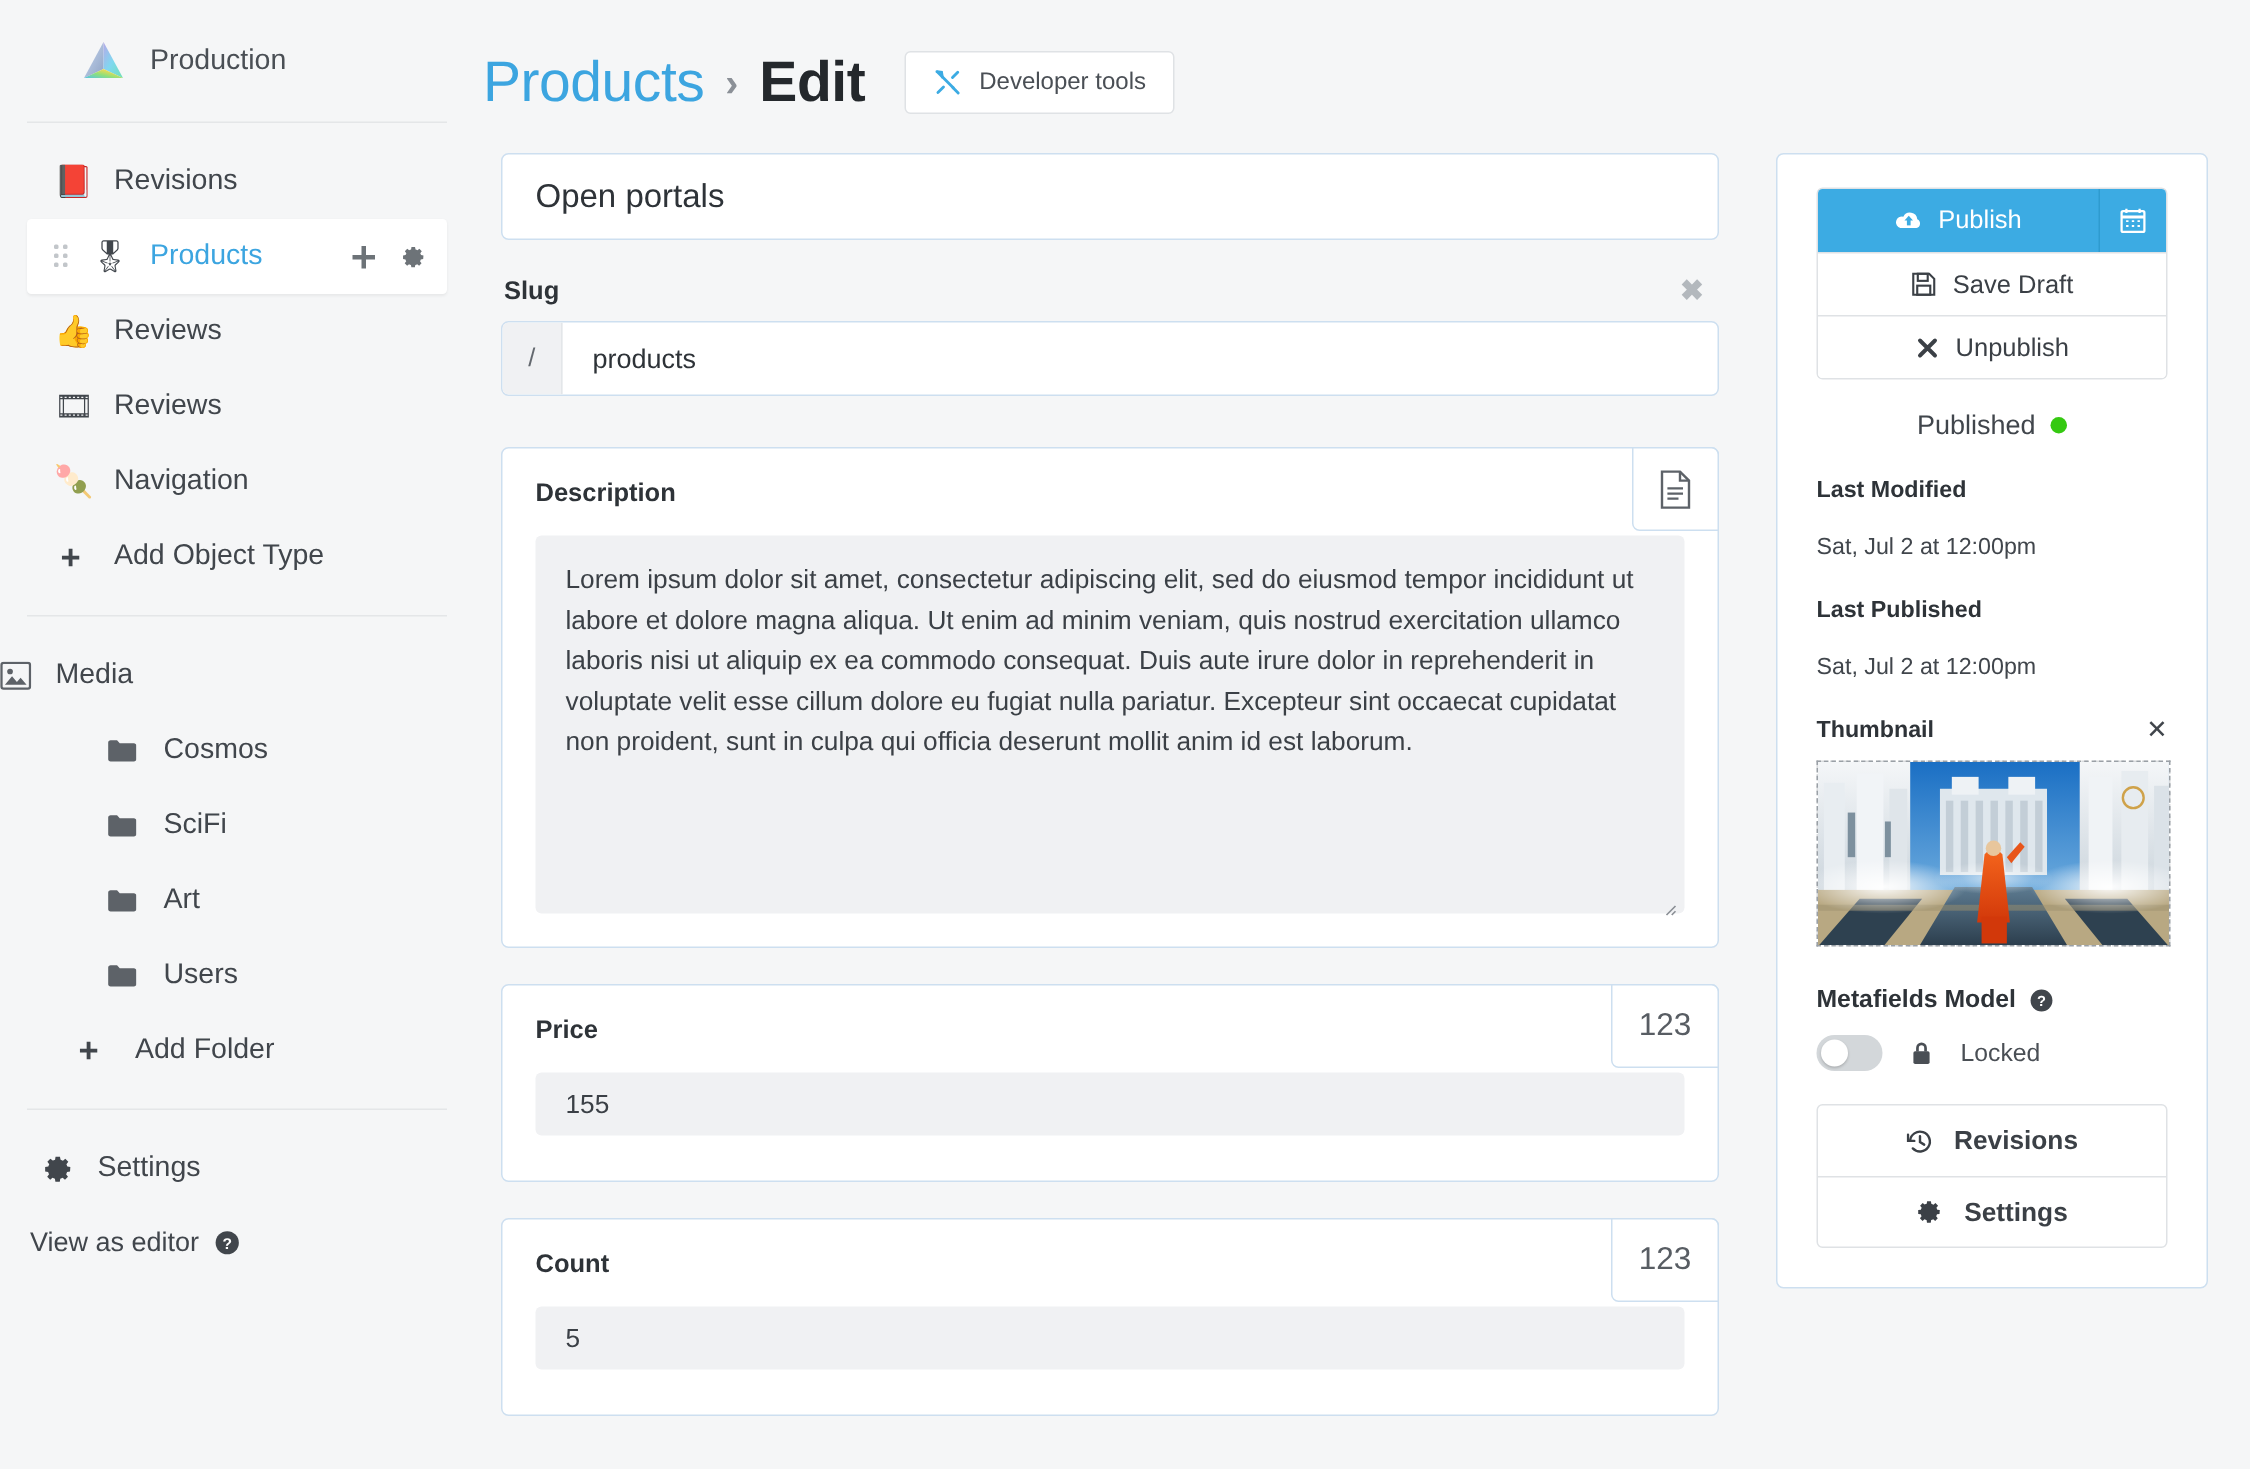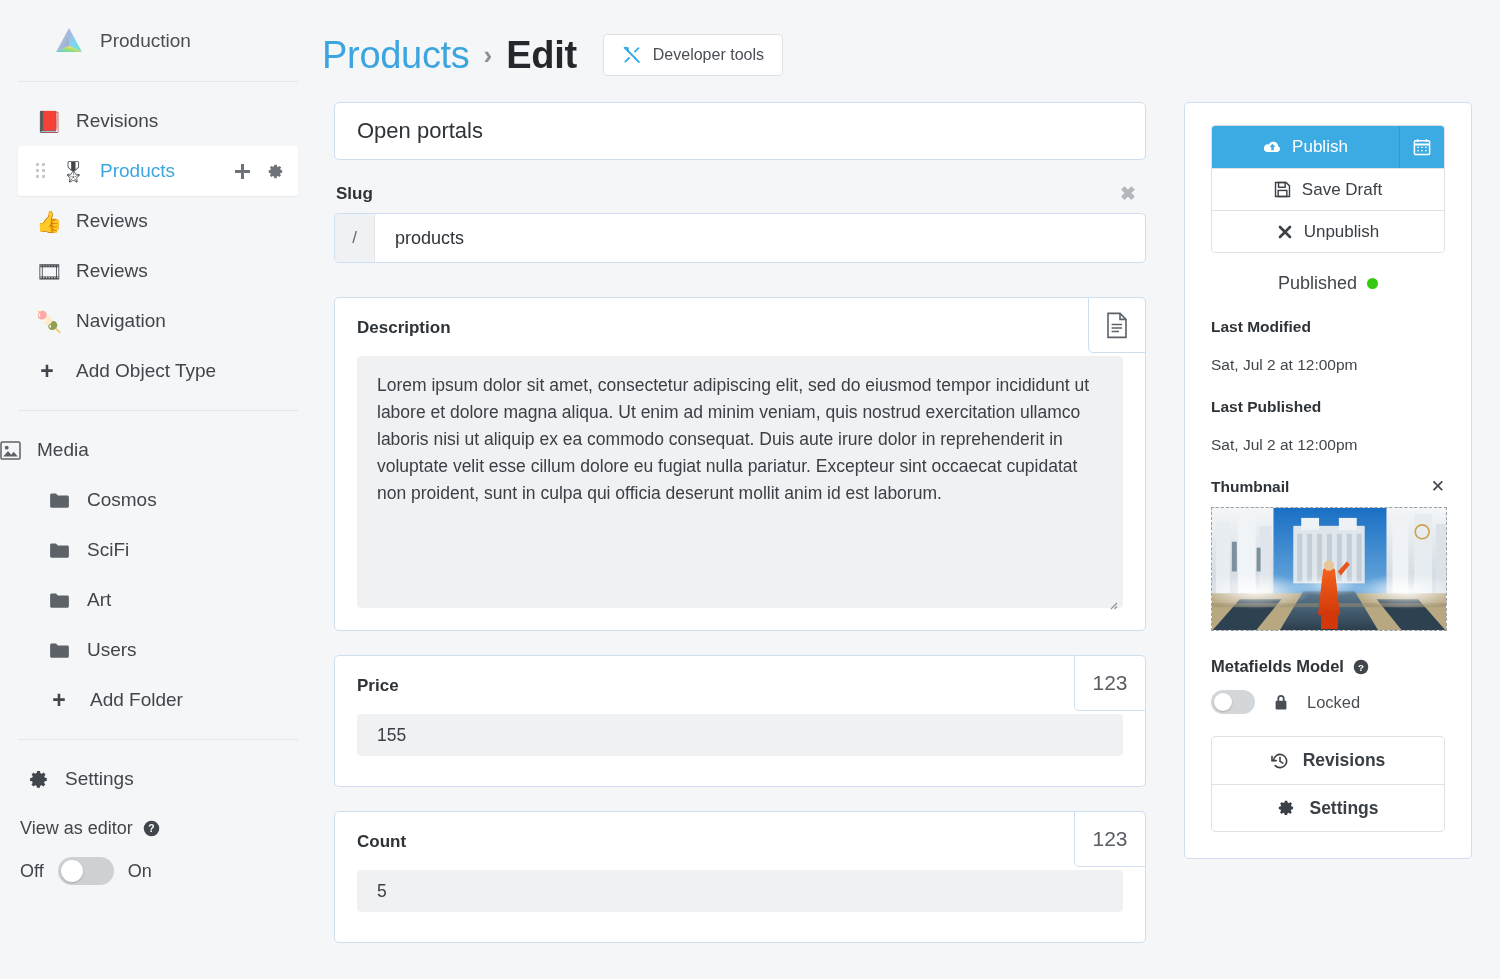--- a/index.html
+++ b/index.html
@@ -62,21 +62,21 @@
   .plus-glyph { font-size: 23px; color: #41464c; width: 22px; text-align: center; font-weight: 700; line-height: 1; }
 
   .divider { height: 1px; background: #e4e6e8; margin: 14px 18px; }
 
   .media-head {
     display: flex; align-items: center; height: 50px;
     gap: 16px; font-size: 19px; color: #41464c;
   }
   .folder-row {
     display: flex; align-items: center; height: 50px;
-    padding-left: 50px; gap: 18px; font-size: 19px; color: #41464c;
+    padding-left: 72px; gap: 18px; font-size: 19px; color: #41464c;
   }
   .folder-plus-row {
     display: flex; align-items: center; height: 50px;
     padding-left: 48px; gap: 20px; font-size: 19px; color: #41464c;
   }
   .settings-row {
     display: flex; align-items: center; height: 50px;
     padding-left: 28px; gap: 16px; font-size: 19px; color: #41464c;
   }
   .viewas {
@@ -379,27 +379,20 @@
 
     <div class="viewas">
       <div class="viewas-label">
         <span>View as editor</span>
         <span class="help-ico">
           <svg width="17" height="17" viewBox="0 0 18 18">
             <circle cx="9" cy="9" r="8.2" fill="#41464c"></circle>
             <text x="9" y="13.2" font-size="11" font-family="Liberation Sans, sans-serif" font-weight="700" fill="#fff" text-anchor="middle">?</text>
           </svg>
         </span>
-      </div>
-      <div class="toggle-line">
-        <span class="toggle-text">Off</span>
-        <span class="switch">
-            <span class="knob"></span>
-          </span>
-        <span class="toggle-text">On</span>
       </div>
     </div>
 
   </aside>
 
   <main class="main">
 
     <div class="breadcrumb">
       <span class="bc-link">Products</span>
       <span class="bc-sep">›</span>

